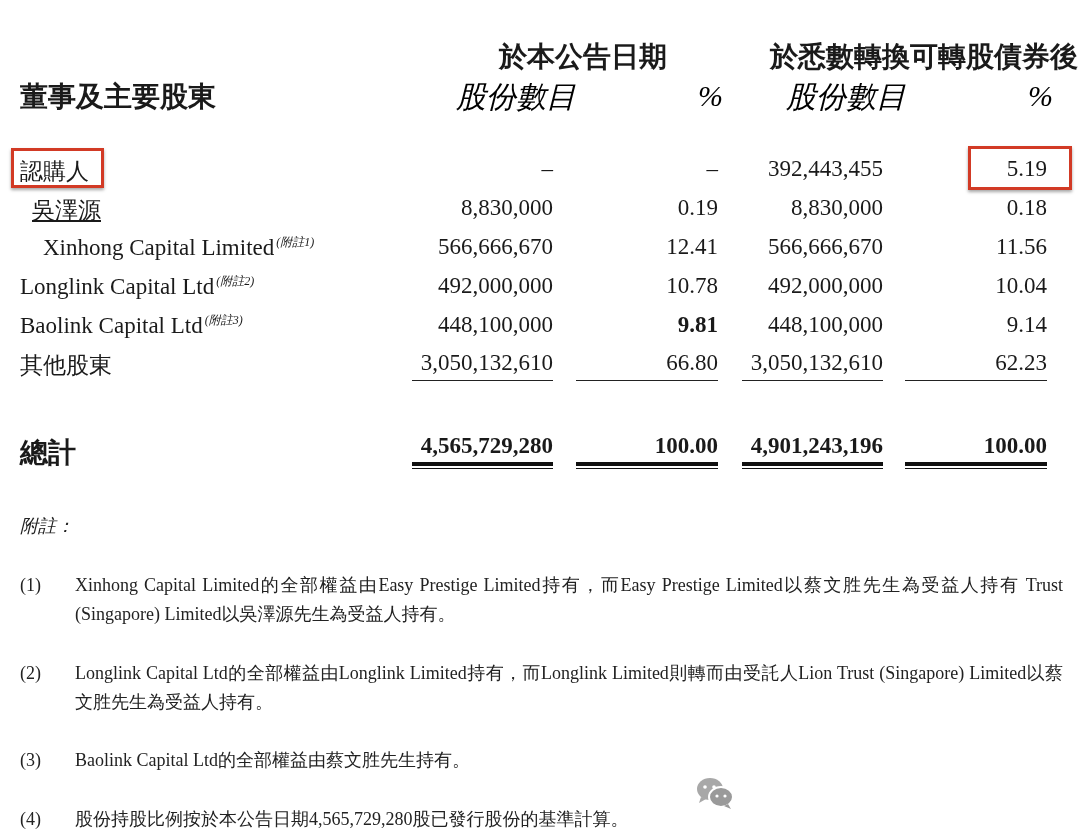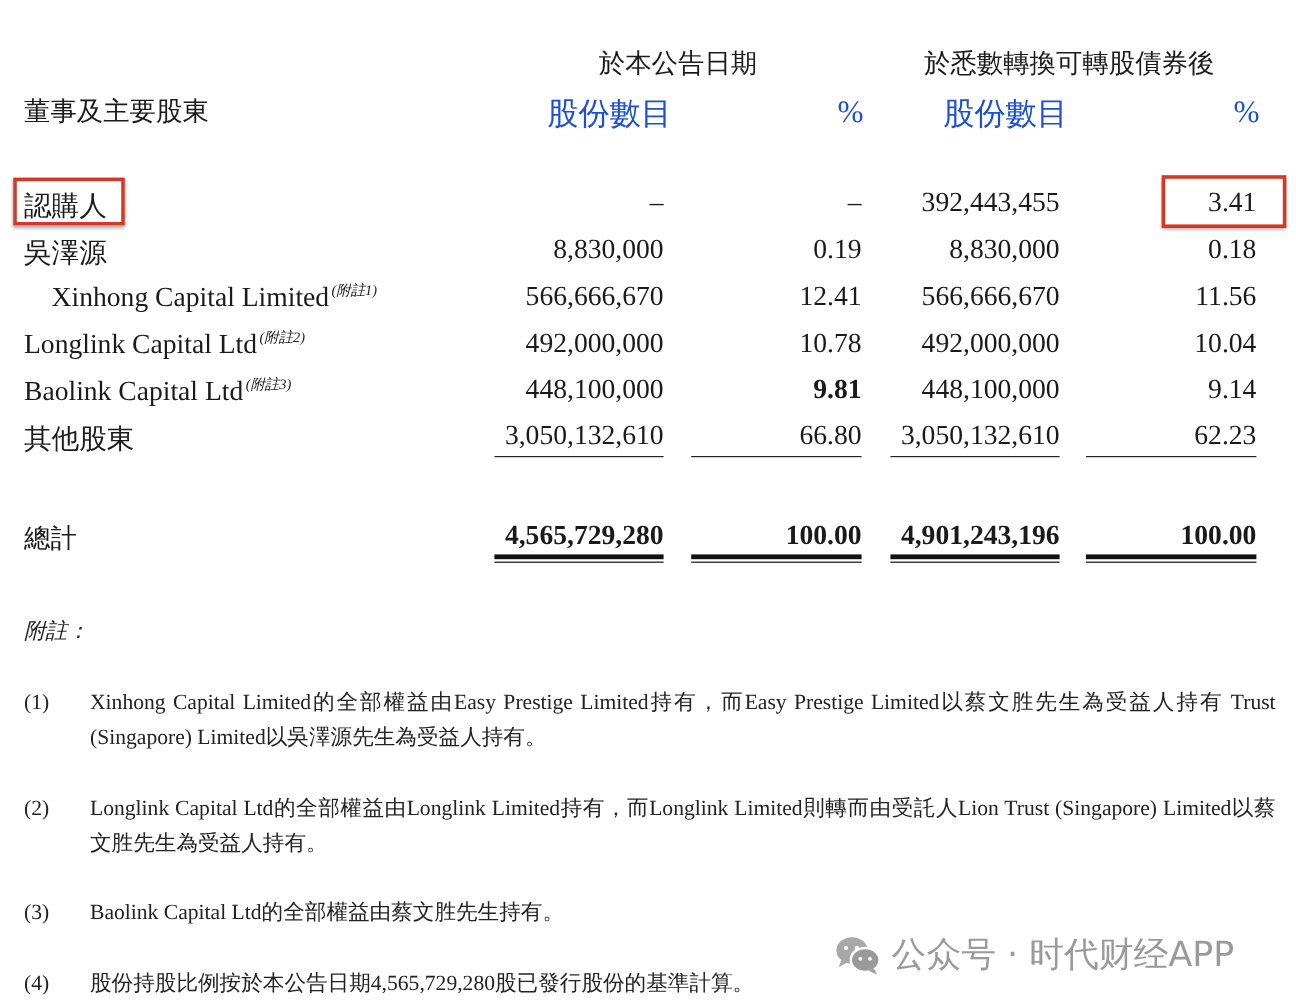--- a/index.html
+++ b/index.html
@@ -1,20 +1,20 @@
 <!DOCTYPE html>
 <html><head>
 <meta charset="utf-8">
 <style>
   html, body { margin:0; padding:0; background:#ffffff; }
   body { width:1080px; height:839px; position:relative; overflow:hidden;
          font-family:"Liberation Serif", "DejaVu Serif", serif; color:#1a1a1a; }
   .abs { position:absolute; white-space:nowrap; }
-  .hdr-bold { font-family:"DejaVu Sans", "Liberation Sans", sans-serif; font-weight:normal; font-size:22px; }
-  .hdr-ital { font-size:26px; color:#1d4ed8; }
+  .hdr-bold { font-family:"DejaVu Sans", "Liberation Sans", sans-serif; font-weight:bold; font-size:28px; }
+  .hdr-ital { font-style:italic; font-size:30px; color:#000000; }
   .cell { font-size:23px; text-align:right; }
   .name { font-size:23px; }
   .sup { font-size:12px; font-style:italic; vertical-align:9px; margin-left:2px; }
   .bold { font-weight:bold; }
   .uline { position:absolute; height:1px; background:#222; }
   .dline { position:absolute; height:7px; border-top:4px solid #111; border-bottom:1.5px solid #111; box-sizing:border-box; }
   .redbox { position:absolute; border:3px solid #d23a25; box-shadow:0 2px 3px rgba(0,0,0,0.35); box-sizing:border-box; }
   .note { font-size:18px; line-height:29px; color:#222; }
   .note-num { position:absolute; left:20px; font-size:18px; }
   .note-text { position:absolute; left:75px; width:988px; white-space:normal; text-align:justify; }
@@ -31,23 +31,23 @@
 <div class="abs hdr-ital" style="left:786px; top:77px;">股份數目</div>
 <div class="abs hdr-ital" style="left:1028px; top:79px;">%</div>
 
 <div class="redbox" style="left:11px; top:148px; width:93px; height:40px;"></div>
 <div class="redbox" style="left:968px; top:146px; width:104px; height:44px;"></div>
 
 <div class="abs name" style="left:20px; top:156px;">認購人</div>
 <div class="abs cell" style="right:527px; top:156px;">–</div>
 <div class="abs cell" style="right:362px; top:156px;">–</div>
 <div class="abs cell" style="right:197px; top:156px;">392,443,455</div>
-<div class="abs cell" style="right:33px; top:156px;">3.41</div>
+<div class="abs cell" style="right:33px; top:156px;">5.19</div>
 
-<div class="abs name" style="left:20px; top:195px;">吳澤源</div>
+<div class="abs name" style="left:32px; top:195px;text-decoration:underline;">吳澤源</div>
 <div class="abs cell" style="right:527px; top:195px;">8,830,000</div>
 <div class="abs cell" style="right:362px; top:195px;">0.19</div>
 <div class="abs cell" style="right:197px; top:195px;">8,830,000</div>
 <div class="abs cell" style="right:33px; top:195px;">0.18</div>
 
 <div class="abs name" style="left:20px; top:234px;margin-left:23px;"><span>Xinhong Capital Limited</span><span class="sup">(附註1)</span></div>
 <div class="abs cell" style="right:527px; top:234px;">566,666,670</div>
 <div class="abs cell" style="right:362px; top:234px;margin-left:47px;">12.41</div>
 <div class="abs cell" style="right:197px; top:234px;">566,666,670</div>
 <div class="abs cell" style="right:33px; top:234px;">11.56</div>
@@ -111,14 +111,13 @@
       <ellipse cx="15" cy="13" rx="13" ry="11" fill="#a8a8a8"></ellipse>
       <path d="M6 21 L4 27 L11 23 Z" fill="#a8a8a8"></path>
       <ellipse cx="26" cy="21" rx="12" ry="10" fill="#9a9a9a" stroke="#fff" stroke-width="2"></ellipse>
       <path d="M33 28 L36 33 L29 30 Z" fill="#9a9a9a"></path>
       <circle cx="10" cy="11" r="1.8" fill="#fff"></circle>
       <circle cx="19" cy="11" r="1.8" fill="#fff"></circle>
       <circle cx="22" cy="20" r="1.6" fill="#fff"></circle>
       <circle cx="30" cy="20" r="1.6" fill="#fff"></circle>
     </svg>
   </span>
-  <span class="watermark">公众号 · 时代财经APP</span>
 </div>
 
 </body></html>

